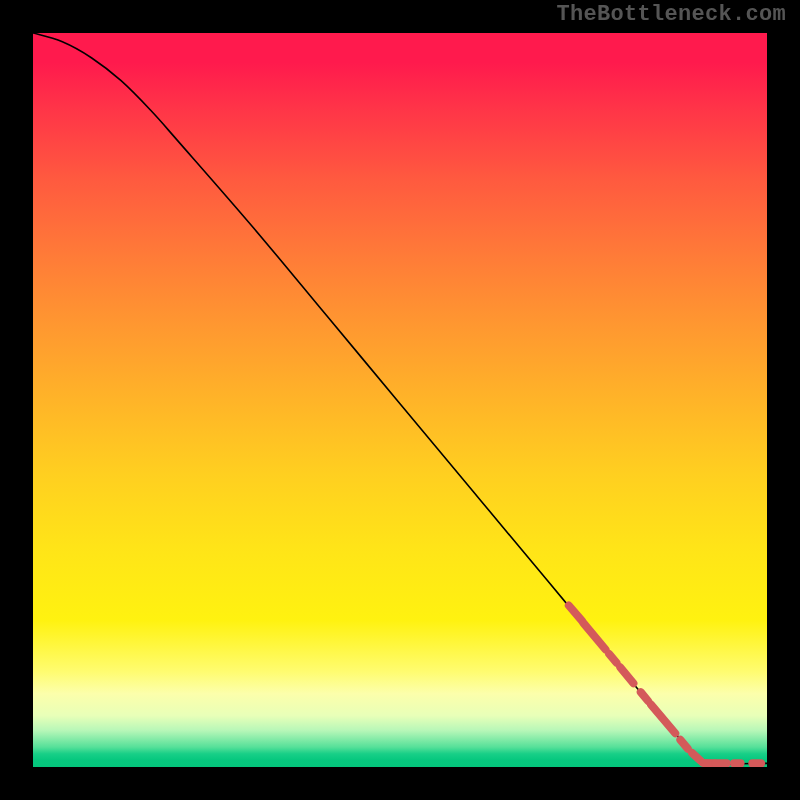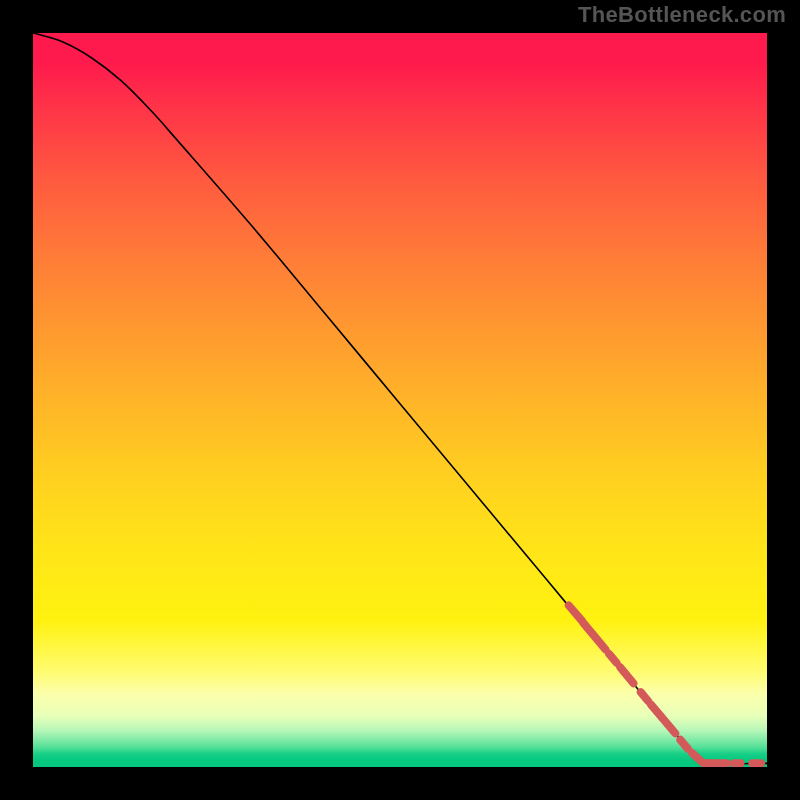--- a/index.html
+++ b/index.html
@@ -18,21 +18,21 @@
     background: #000;
   }
   .watermark {
     position: absolute;
     top: 2px;
     right: 14px;
     font-size: 22px;
     font-weight: 600;
     color: #555;
     letter-spacing: 0.3px;
-    font-family: Liberation Sans, sans-serif;
+    font-family: Liberation Mono, monospace;
   }
   .plot {
     position: absolute;
     left: 33px;
     top: 33px;
     width: 734px;
     height: 734px;
   }
   
   .gradient-fill {

